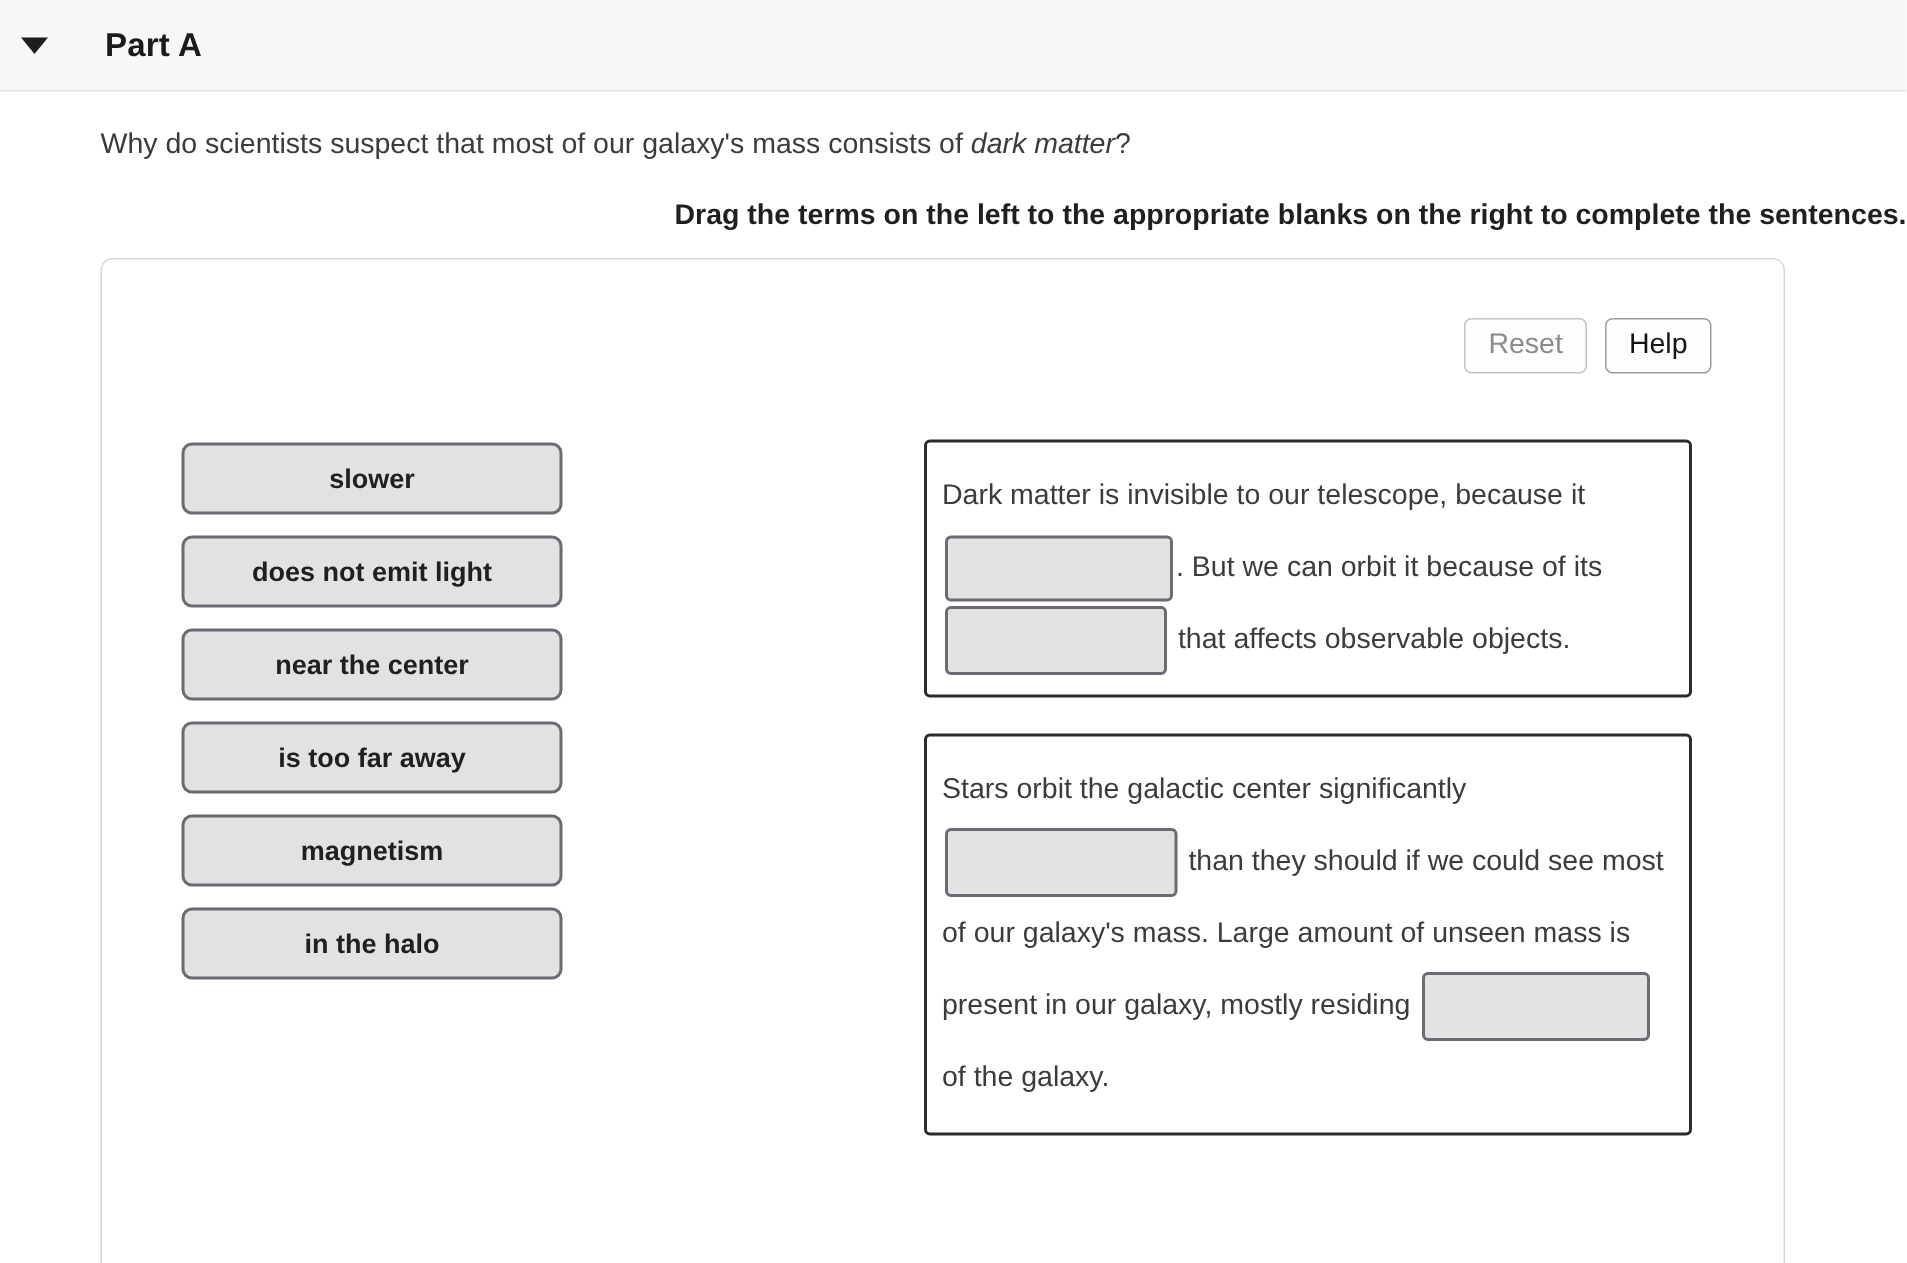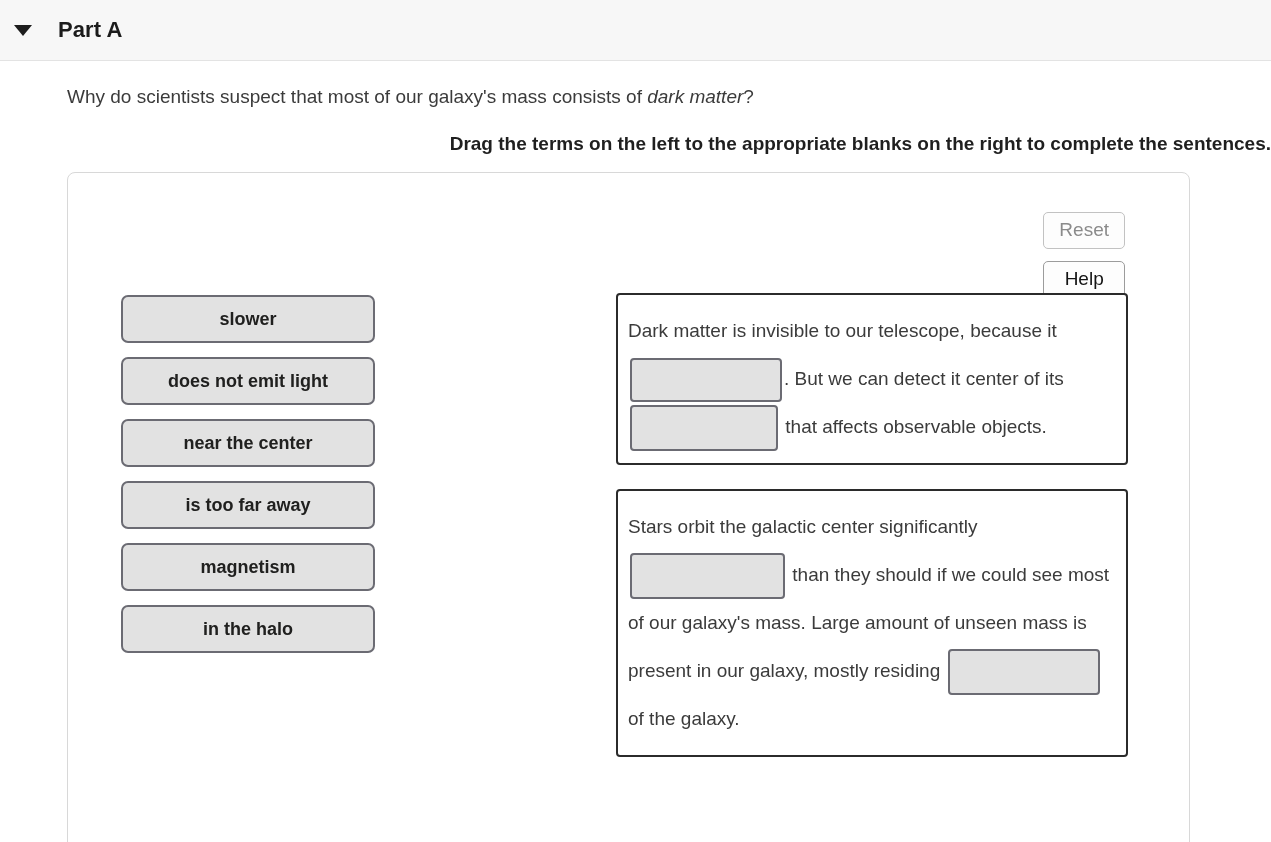--- a/index.html
+++ b/index.html
@@ -37,21 +37,21 @@
     height: 0;
     border-left: 9px solid transparent;
     border-right: 9px solid transparent;
     border-top: 11px solid #1d1d1d;
   }
   .part-title {
     font-size: 22px;
     font-weight: bold;
     color: #1b1b1b;
     letter-spacing: .1px;
-    margin-left: 12px;
+    margin-left: 24px;
   }
 
   
   .question-area {
     padding: 0 0 0 67px;
   }
   .question-text {
     font-size: 19px;
     color: #3b3b3b;
     margin-top: 24px;
@@ -74,25 +74,24 @@
     top: 172px;
     width: 1123px;
     height: 700px;
     border: 1px solid #d8d8d8;
     border-radius: 8px;
     box-sizing: border-box;
     background: #ffffff;
   }
   .panel-toolbar {
     position: absolute;
-    right: 64px;
+    right: 48px;
     top: 39px;
     display: flex;
     gap: 12px;
-    flex-direction: column;
   }
   .tool-btn {
     font-family: "Liberation Sans", sans-serif;
     font-size: 19px;
     padding: 6px 15px 7px 15px;
     background: #fdfdfd;
     border: 1px solid #c2c2c2;
     border-radius: 5px;
     cursor: pointer;
     line-height: 1.15;
@@ -189,21 +188,21 @@
     <div class="term-tile">near the center</div>
     <div class="term-tile">is too far away</div>
     <div class="term-tile">magnetism</div>
     <div class="term-tile">in the halo</div>
   </div>
 
   <div class="sentences">
 
     <div class="sentence-box">
       <span>Dark matter is invisible to our telescope, because it</span>
-      <span class="blank blank-w152"></span><span>. But we can detect it center of its</span>
+      <span class="blank blank-w152"></span><span>. But we can orbit it because of its</span>
       <span class="blank blank-w148"></span>
       <span>that affects observable objects.</span>
     </div>
 
     <div class="sentence-box">
       <span>Stars orbit the galactic center significantly</span>
       <span class="blank blank-w155"></span>
       <span>than they should if we could see most of our galaxy's mass. Large amount of unseen mass is present in our galaxy, mostly residing</span>
       <span class="blank blank-w152b"></span>
       <span>of the galaxy.</span>

